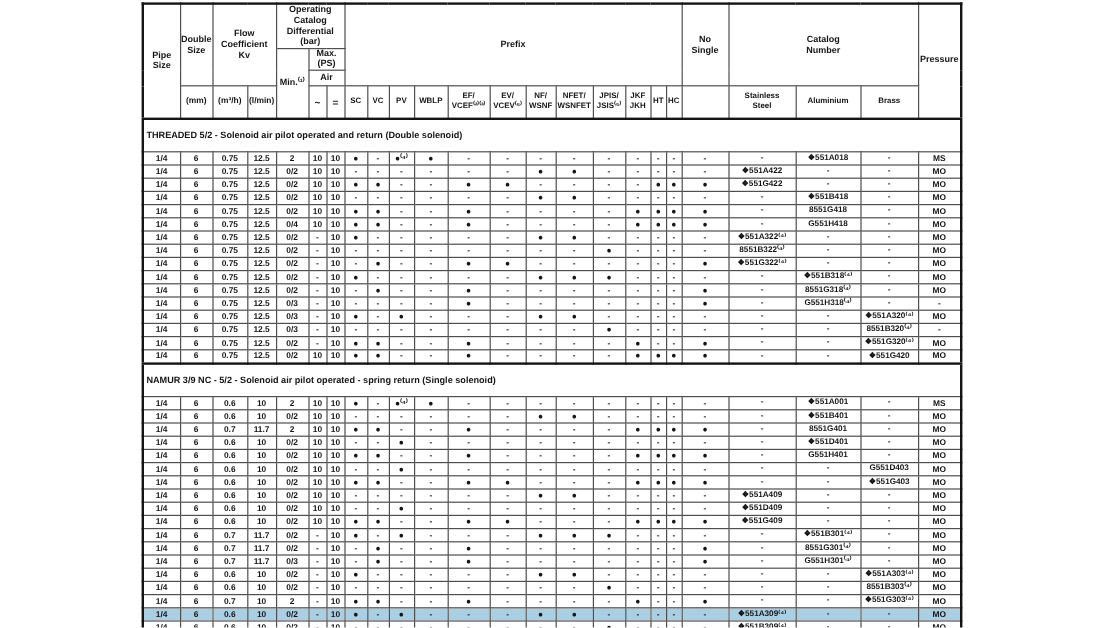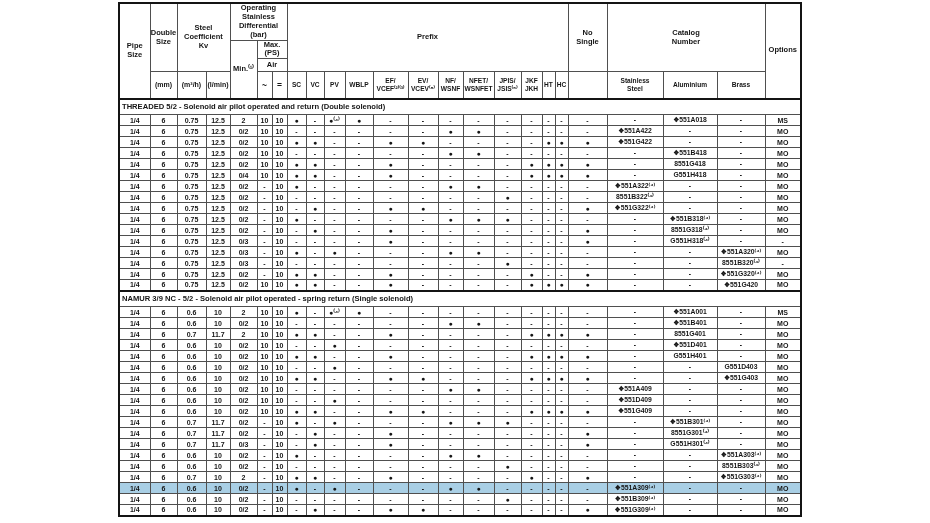--- a/index.html
+++ b/index.html
@@ -17,21 +17,21 @@
   table{border:2px solid #141414;}
   thead th{font-size:7.5px;line-height:1.18;white-space:pre-line;}
   thead{border-bottom:2px solid #141414;}
   tr.h1{height:37px;}
   tr.h2{height:18px;}
   tr.h3{height:13px;}
   tr.h4{height:27px;}
   tr.h4 th{font-size:6.6px;}
   tr.h4 th.unit{font-size:7px;}
   tr.h4 th.sym{font-size:8.5px;}
-  tr.section-title{height:16px;border-top:2px solid #141414;border-bottom:1px solid #141414;}
+  tr.section-title{height:28px;border-top:2px solid #141414;border-bottom:1px solid #141414;}
   tr.section-title td{
     text-align:left;font-size:7.6px;padding-left:2px;letter-spacing:0;
     white-space:nowrap;
   }
   tr.data-row{height:11px;}
   tr.data-row td{font-size:7px;line-height:1;white-space:nowrap;}
   tr.data-row td.cat{font-size:6.8px;}
   tr.highlight td{background:var(--hl,#a9cfe5);}
 </style>
 </head>
@@ -64,33 +64,33 @@
         <col style="width:54px">
         <col style="width:48px">
       <col style="width:36px">
     </colgroup>
     <thead>
       <tr class="h1">
         <th rowspan="4">Pipe
 Size</th>
         <th rowspan="3">Double
 Size</th>
-        <th rowspan="3" colspan="2">Steel
+        <th rowspan="3" colspan="2">Flow
 Coefficient
 Kv</th>
         <th colspan="3">Operating
-Stainless
+Catalog
 Differential
 (bar)</th>
         <th rowspan="3" colspan="12">Prefix</th>
         <th rowspan="3">No
 Single</th>
         <th rowspan="3" colspan="3">Catalog
 Number</th>
-        <th rowspan="4">Options</th>
+        <th rowspan="4">Pressure</th>
       </tr>
       <tr class="h2">
         <th rowspan="3">Min.⁽¹⁾</th>
         <th colspan="2">Max.
 (PS)</th>
       </tr>
       <tr class="h3">
         <th colspan="2">Air</th>
       </tr>
       <tr class="h4">

